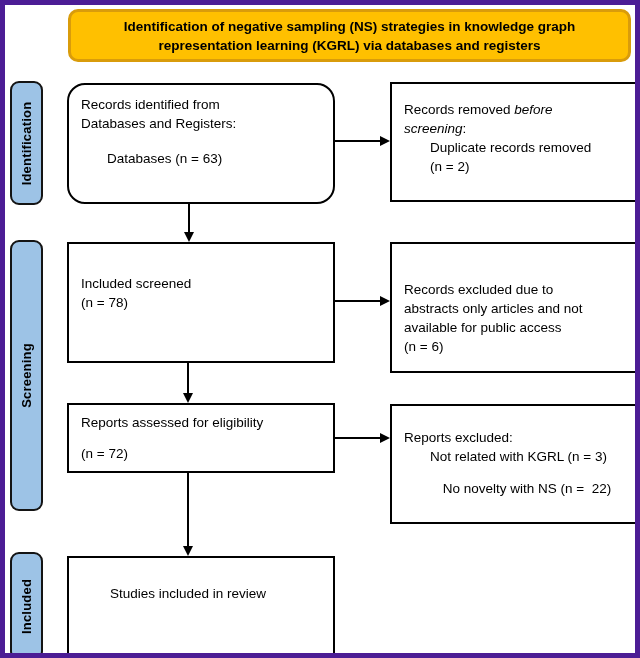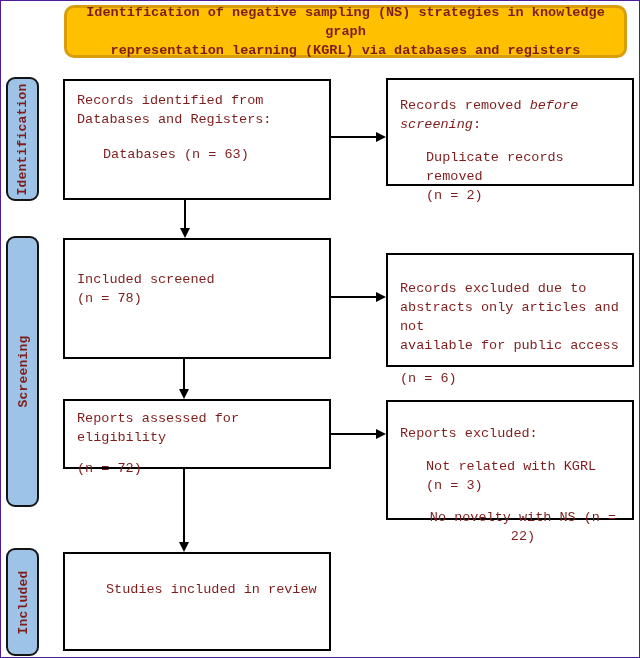--- a/index.html
+++ b/index.html
@@ -1,19 +1,19 @@
 <!DOCTYPE html>
 <html style="--banner-fill: #FFC000; --banner-border: #D99C0B; --stage-fill: #9DC3E6; --box-border: #000000;"><head>
 <meta charset="utf-8">
 <style>
   html,body { margin:0; padding:0; background:#fff; }
   .canvas {
     position:relative; width:640px; height:658px; background:#ffffff;
-    font-family:Liberation Mono, monospace; color:#7f1d1d;
-    border:1px solid #4c1d95; box-sizing:border-box; overflow:hidden;
+    font-family:Liberation Sans, sans-serif; color:#000000;
+    border:5px solid #4c1d95; box-sizing:border-box; overflow:hidden;
   }
   
   .banner {
     position:absolute; left:63px; top:4px; width:563px; height:53px;
     background:var(--banner-fill,#FFC000);
     border:3px solid var(--banner-border,#D99C0B);
     border-radius:10px; box-sizing:border-box;
     display:flex; flex-direction:column; align-items:center; justify-content:center;
     text-align:center; font-weight:bold; font-size:13.5px; line-height:19px;
   }
@@ -28,30 +28,30 @@
     font-weight:bold; font-size:13px; letter-spacing:.2px;
   }
   #stage-identification { top:76px;  height:124px; }
   #stage-screening      { top:235px; height:271px; }
   #stage-included       { top:547px; height:108px; }
   
   .fbox {
     position:absolute; background:#fff; border:2px solid var(--box-border,#000);
     box-sizing:border-box; font-size:13.5px; line-height:19px; padding:10px 12px;
   }
-  #box-records-identified { left:62px;  top:78px;  width:268px; height:121px; }
+  #box-records-identified { left:62px;  top:78px;  width:268px; height:121px;border-radius:18px; }
   #box-records-screened   { left:62px;  top:237px; width:268px; height:121px; padding-top:30px; }
   #box-reports-assessed   { left:62px;  top:398px; width:268px; height:70px;  padding-top:8px; }
   #box-studies-included   { left:62px;  top:551px; width:268px; height:99px;  padding-top:26px;padding-left:41px; }
-  #box-records-removed    { left:385px; top:77px;  width:248px; height:108px; padding-top:16px; }
-  #box-records-excluded   { left:385px; top:252px; width:248px; height:114px; padding-top:24px; }
+  #box-records-removed    { left:385px; top:77px;  width:248px; height:120px; padding-top:16px; }
+  #box-records-excluded   { left:385px; top:237px; width:248px; height:131px; padding-top:36px; }
   #box-reports-excluded   { left:385px; top:399px; width:248px; height:120px; padding-top:22px; }
   .indent { margin-left:26px; }
   .ws-pre { white-space:pre-wrap; }
-  .mt16 { margin-top:16px; } .mt14 { margin-top:14px; } .mt13 { margin-top:13px;text-align:center; }
+  .mt16 { margin-top:16px; } .mt14 { } .mt13 { margin-top:13px;text-align:center; }
   .mt12 { margin-top:12px; } .mt20 { }
   
   .hline { position:absolute; height:2px; background:#000; }
   .vline { position:absolute; width:2px;  background:#000; }
   .head-right { position:absolute; width:0; height:0;
     border-left:10px solid #000; border-top:5px solid transparent; border-bottom:5px solid transparent; }
   .head-down  { position:absolute; width:0; height:0;
     border-top:10px solid #000; border-left:5px solid transparent; border-right:5px solid transparent; }
 </style>
 </head>

